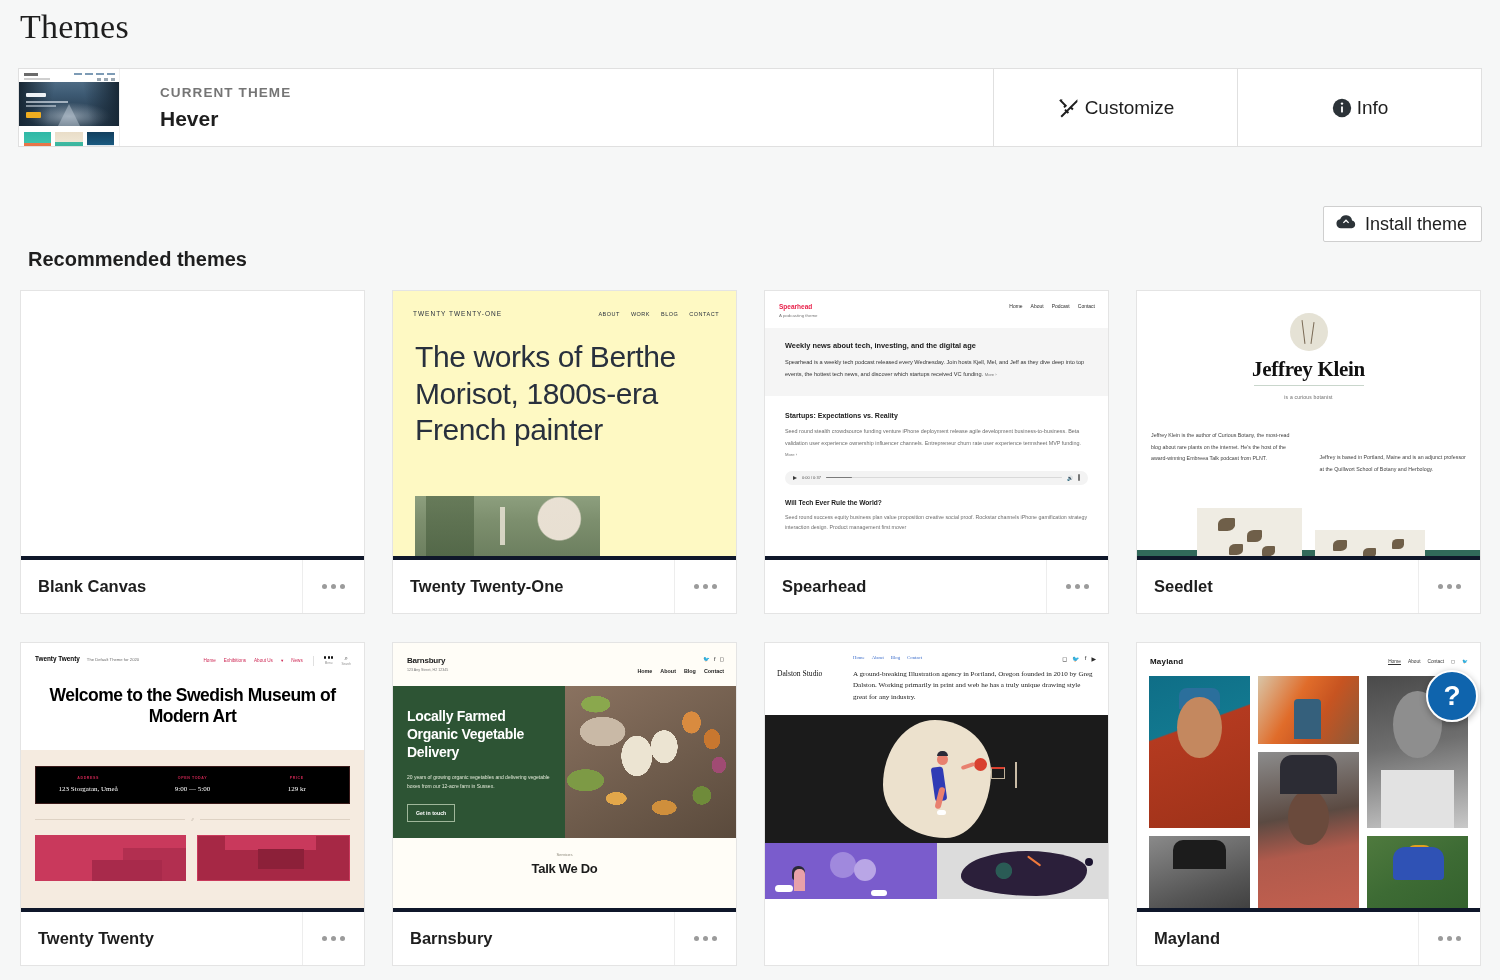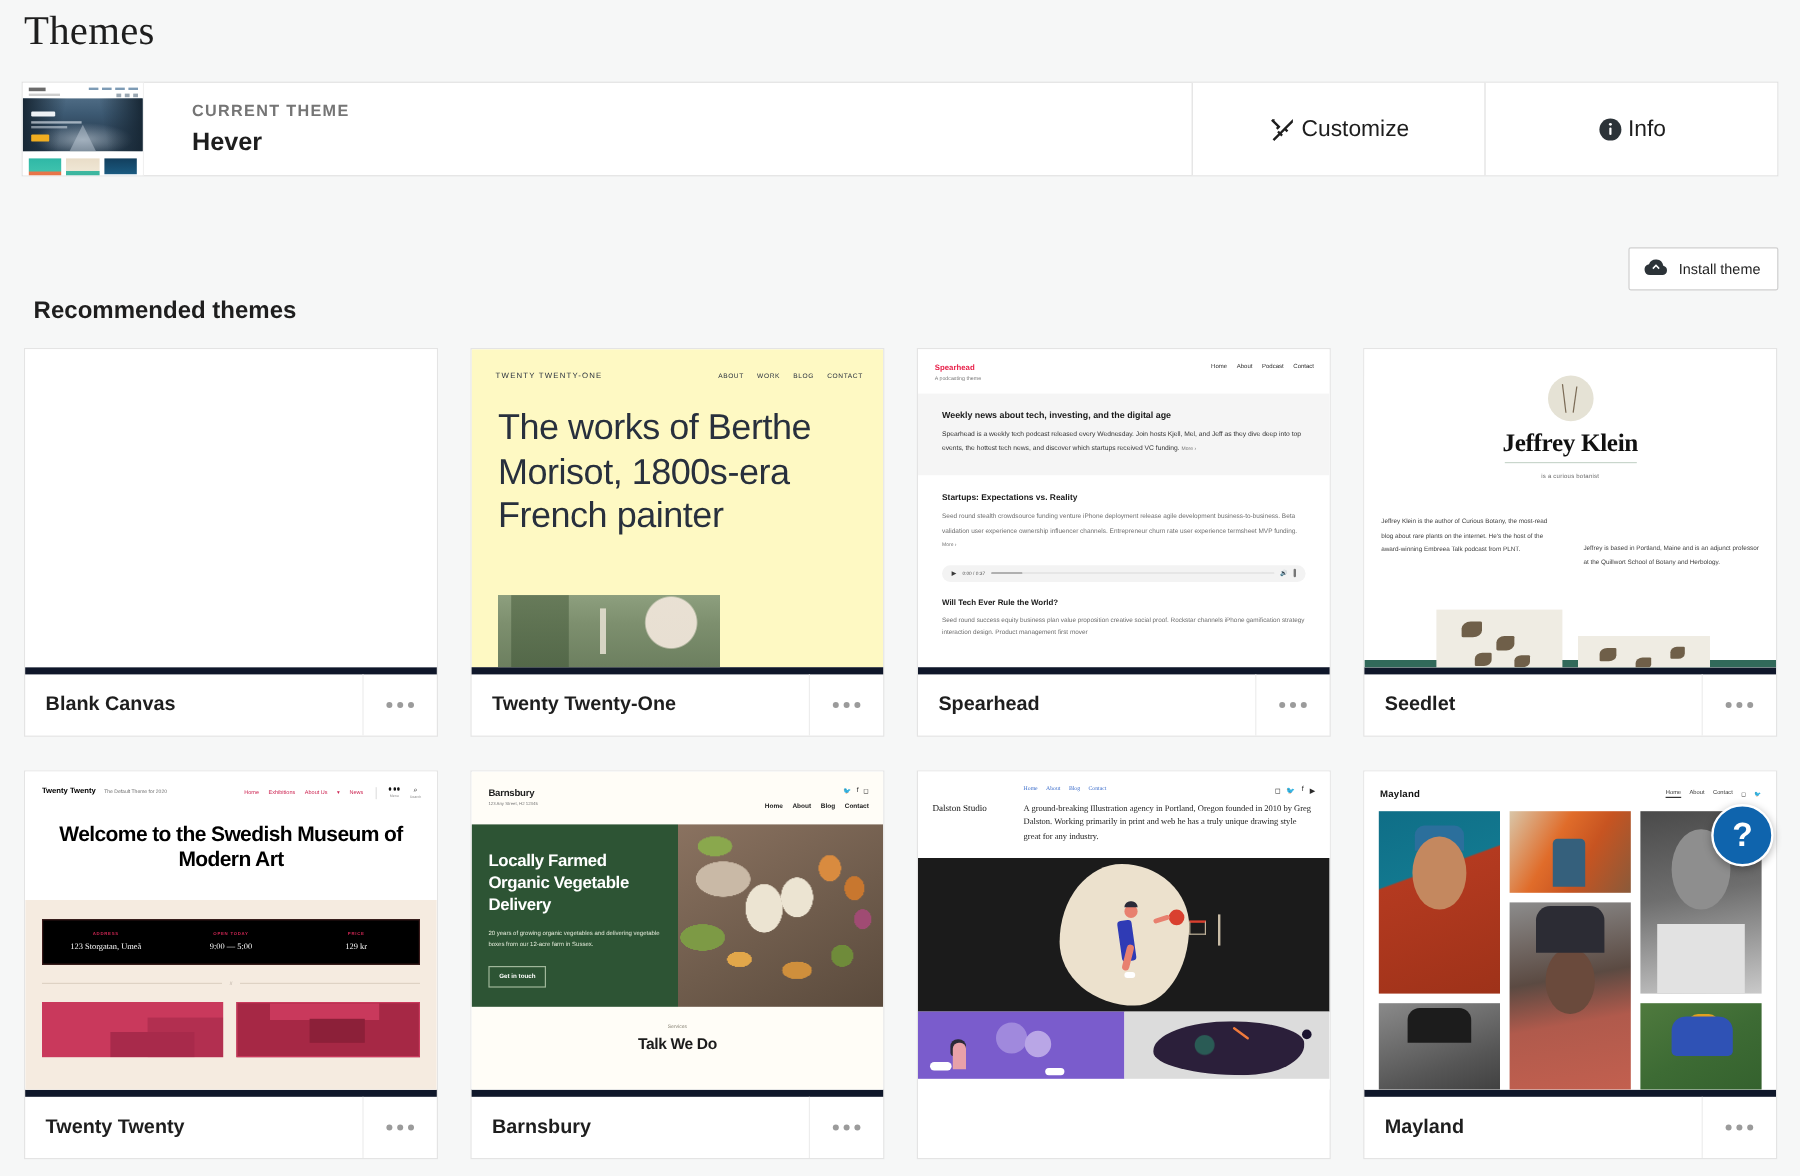--- a/index.html
+++ b/index.html
@@ -80,41 +80,41 @@
   }
   .ct-action .lbl { font-size: 19px; color: #1e1e1e; }
   .ct-action svg { display: block; }
 
   
   .install-btn {
     position: absolute; right: 18px; top: 206px;
     height: 36px; padding: 0 14px 0 12px;
     background: #fff; border: 1px solid #cfcfcf; border-radius: 2px;
     display: flex; align-items: center; gap: 9px;
-    font-size: 12px; color: #1e1e1e; cursor: pointer;
+    font-size: 18px; color: #1e1e1e; cursor: pointer;
   }
 
   
   .section-title {
     position: absolute; left: 28px; top: 248px;
     font-size: 20px; font-weight: 700; color: #1e1e1e;
   }
 
   
   .grid {
     position: absolute; left: 20px; top: 290px;
     width: 1460px;
     display: grid; grid-template-columns: repeat(4, 345px);
     gap: 28px 27px;
   }
   .card { background: #fff; border: 1px solid #e4e4e4; width: 345px; }
   .card-preview { height: 265px; overflow: hidden; position: relative; background: #fff; cursor: pointer; }
   .card-foot {
     height: 57px; display: flex; align-items: center; justify-content: space-between;
-    border-top: 6px solid #0f172a;
+    border-top: 4px solid #0f172a;
   }
   .card-name { font-size: 16.5px; font-weight: 700; color: #1e1e1e; padding-left: 17px; }
   .card-more {
     width: 62px; height: 100%; border-left: 1px solid #ededed;
     display: flex; align-items: center; justify-content: center; gap: 4px; cursor: pointer;
   }
   .card-more i { width: 5px; height: 5px; border-radius: 50%; background: #9b9b9b; display: block; }
 
   
   .p-2021 { background: #fef9c3; height: 100%; padding: 0; }

